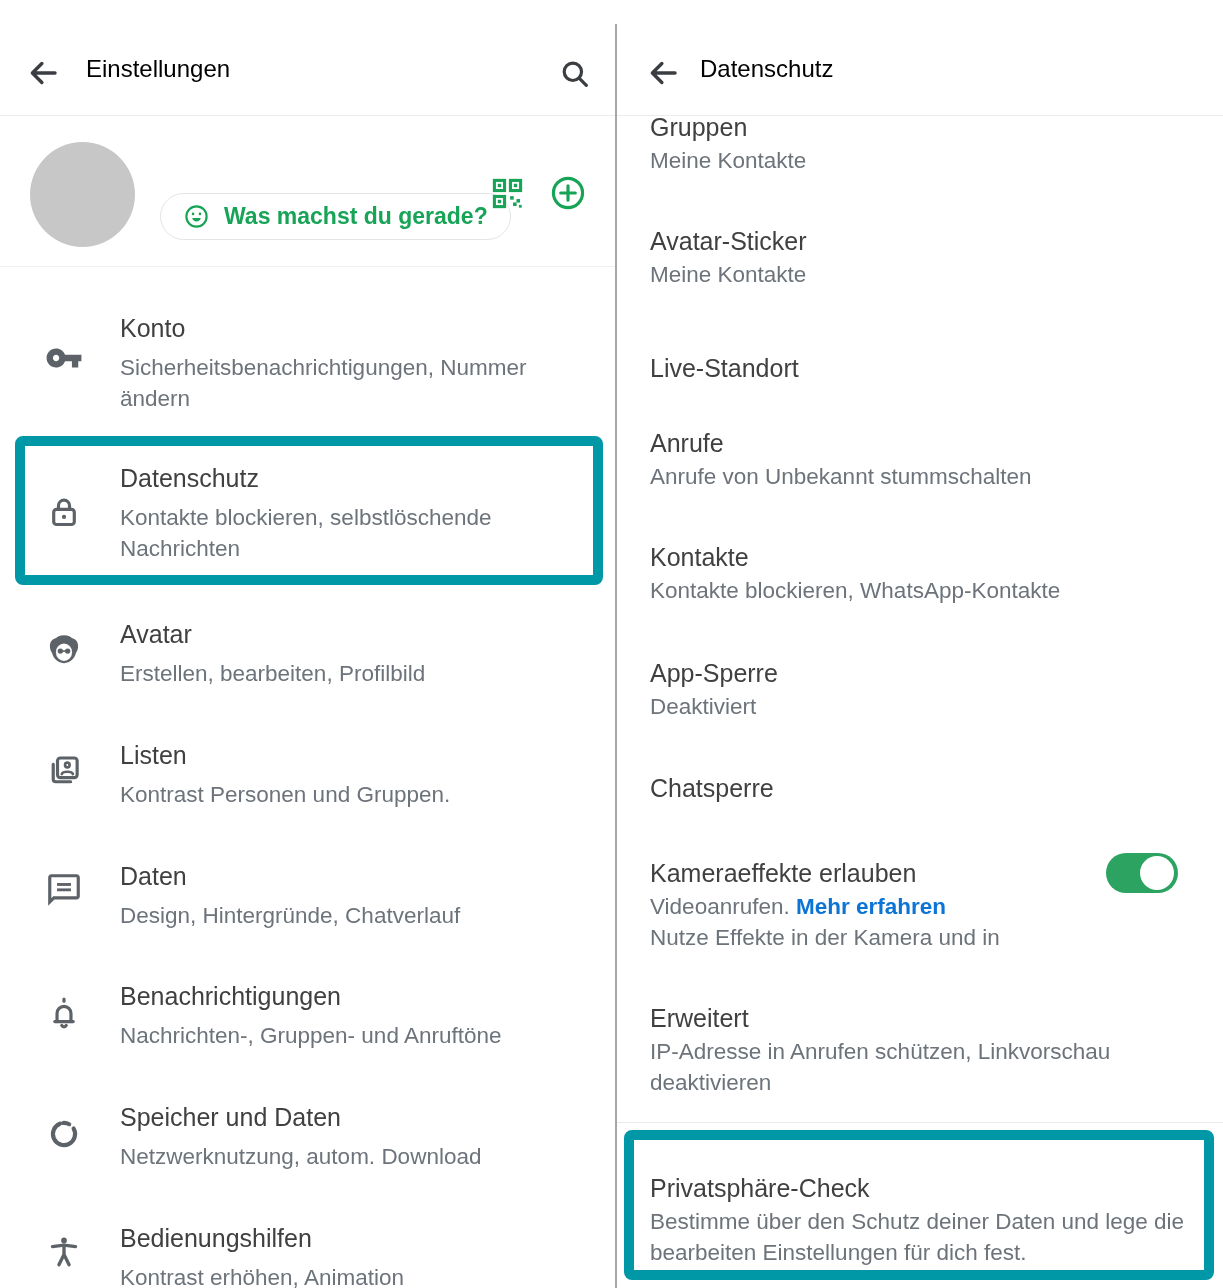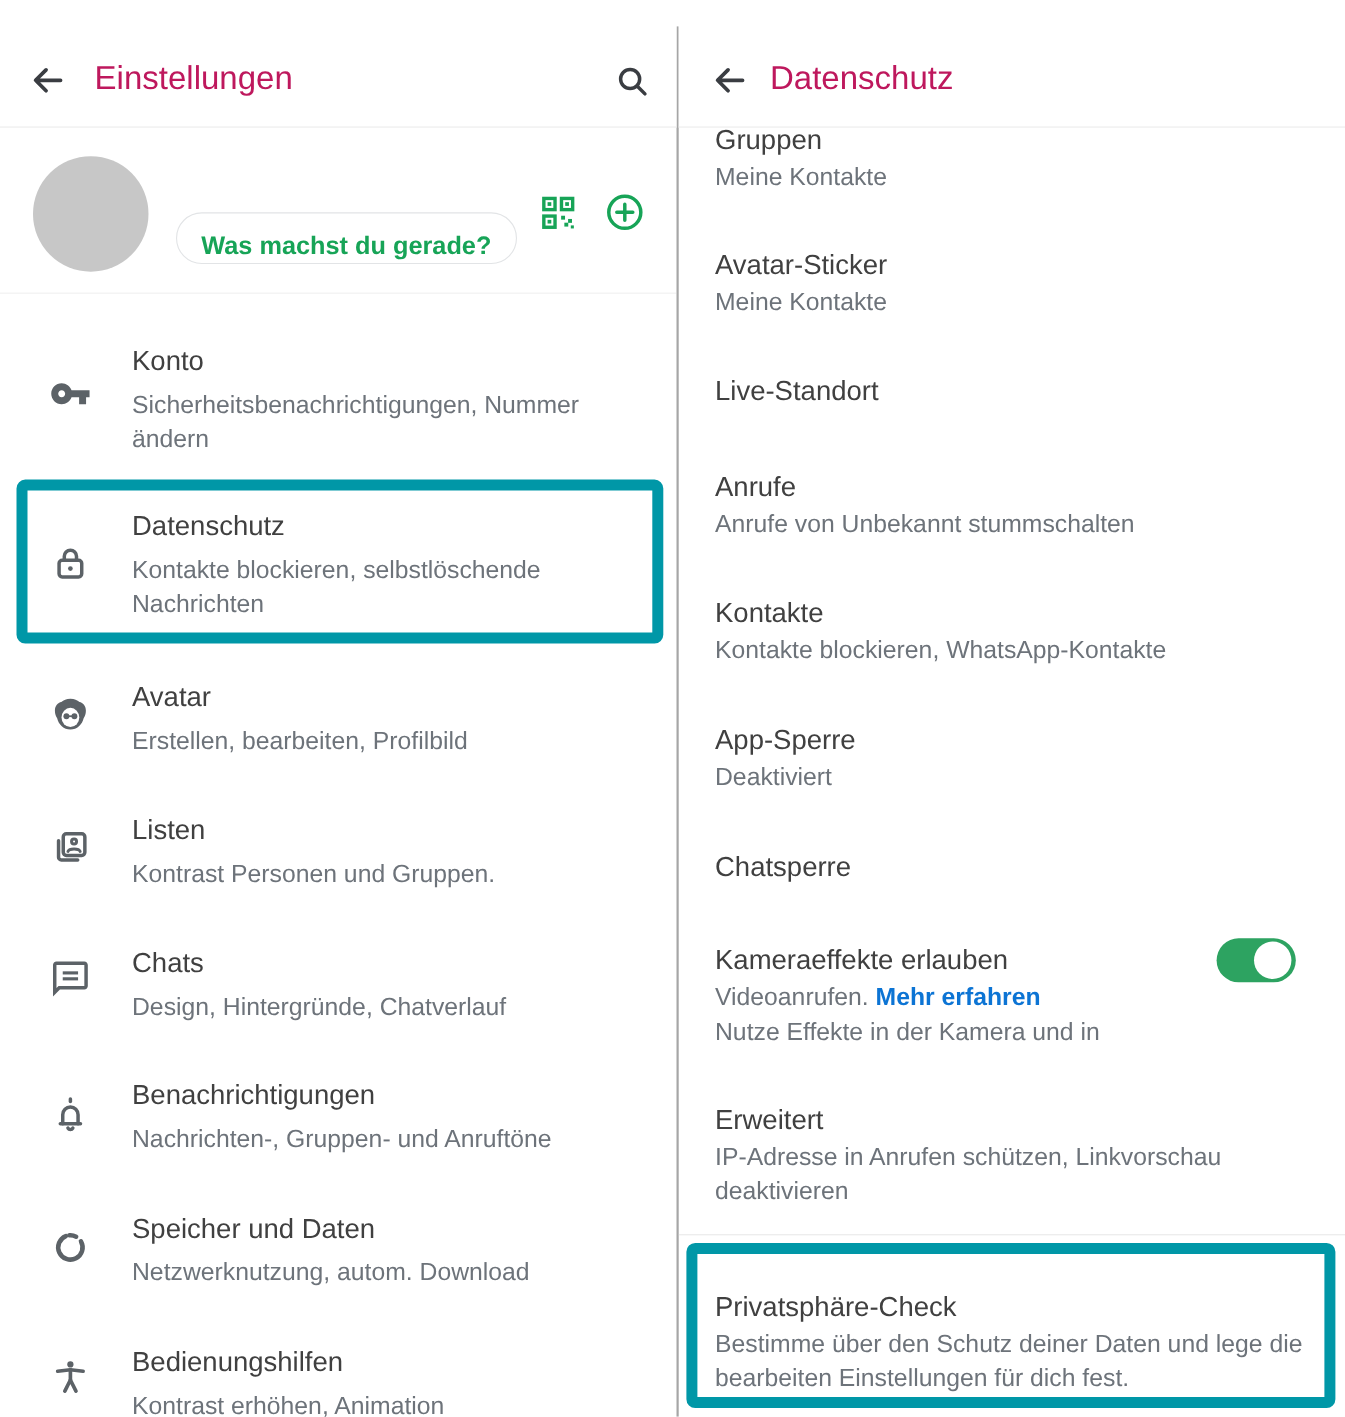--- a/index.html
+++ b/index.html
@@ -9,29 +9,29 @@
     font-family:"Liberation Sans","DejaVu Sans",sans-serif;
     -webkit-font-smoothing:antialiased;
   }
   .panel{position:absolute;top:0;bottom:0;}
   #left-panel{left:0;width:615px;}
   #right-panel{left:617px;width:606px;}
   #v-divider{position:absolute;left:615px;top:24px;bottom:0;width:2px;background:#a6a6a6;}
 
   .header{position:absolute;left:0;right:0;top:0;height:115px;border-bottom:1px solid #ececec;background:#fff;z-index:5;}
   .header .back{position:absolute;top:56px;width:34px;height:34px;color:#3a3d42;cursor:pointer;}
-  .header .htitle{position:absolute;top:55px;font-size:30px;color:#be185d;white-space:nowrap;}
+  .header .htitle{position:absolute;top:55px;font-size:24px;color:#000000;white-space:nowrap;}
   .header .search{position:absolute;top:57px;width:33px;height:33px;color:#3a3d42;cursor:pointer;}
 
   .content{position:absolute;left:0;right:0;top:116px;bottom:0;overflow:hidden;}
 
   
   #avatar-circle{position:absolute;left:30px;top:26px;width:105px;height:105px;border-radius:50%;background:#c7c7c7;}
   #status-pill{position:absolute;left:160px;top:77px;height:47px;border:1.5px solid #e2e4e6;border-radius:26px;
-    display:flex;align-items:center;gap:4px;padding:12px 22px;color:#17a457;font-weight:700;font-size:23px;background:#fff;box-sizing:border-box;flex-direction:column;}
+    display:flex;align-items:center;gap:14px;padding:12px 22px;color:#17a457;font-weight:700;font-size:23px;background:#fff;box-sizing:border-box;}
   #status-pill svg{width:27px;height:27px;}
   .green-ic{position:absolute;color:#17a457;}
   #qr-btn{left:489px;top:59px;width:37px;height:37px;}
   #plus-btn{left:549px;top:58px;width:38px;height:38px;}
   #profile-divider{position:absolute;left:0;right:0;top:150px;height:1px;background:#f0f0f0;}
 
   .t{font-size:25px;line-height:33px;color:#404040;white-space:nowrap;}
   .s{font-size:22.5px;line-height:31px;color:#6d737a;white-space:nowrap;}
   .litem .t{margin-bottom:7px;}
   .ritem .t{margin-bottom:1px;}
@@ -157,21 +157,21 @@
     </div>
 
     <span class="iicon" style="top:755px">
       <svg viewBox="0 0 24 24">
           <path fill="currentColor" fill-rule="evenodd" d="M20 2H4c-1.1 0-2 .9-2 2v18l4-4h14c1.1 0 2-.9 2-2V4c0-1.1-.9-2-2-2zm0 14H5.2L4 17.2V4h16v12z"></path>
           <rect x="7.6" y="7.6" width="8.8" height="1.8" fill="currentColor"></rect>
           <rect x="7.6" y="11" width="8.8" height="1.8" fill="currentColor"></rect>
         </svg>
     </span>
     <div class="litem" style="top:744px">
-      <div class="t">Chats</div>
+      <div class="t">Daten</div>
       <div class="s">Design, Hintergründe, Chatverlauf</div>
     </div>
 
     <span class="iicon" style="top:878px">
       <svg viewBox="0 0 24 24" fill="none" stroke="currentColor" stroke-width="2" stroke-linecap="round" stroke-linejoin="round">
           <path d="M12 3.2v1.4"></path>
           <path d="M6.2 17.4h11.6"></path>
           <path d="M7.6 17.4v-5.2a4.4 4.4 0 0 1 8.8 0v5.2"></path>
           <path d="M10.6 19.9a1.6 1.6 0 0 0 2.8 0"></path>
         </svg>
@@ -223,21 +223,21 @@
     <div class="ritem" style="top:-5px">
       <div class="t">Gruppen</div>
       <div class="s">Meine Kontakte</div>
     </div>
 
     <div class="ritem" style="top:109px">
       <div class="t">Avatar-Sticker</div>
       <div class="s">Meine Kontakte</div>
     </div>
 
-    <div class="ritem" style="top:224px">
+    <div class="ritem" style="top:236px">
       <div class="t">Live-Standort</div>
     </div>
 
     <div class="ritem" style="top:311px">
       <div class="t">Anrufe</div>
       <div class="s">Anrufe von Unbekannt stummschalten</div>
     </div>
 
     <div class="ritem" style="top:541px">
       <div class="t">App-Sperre</div>

